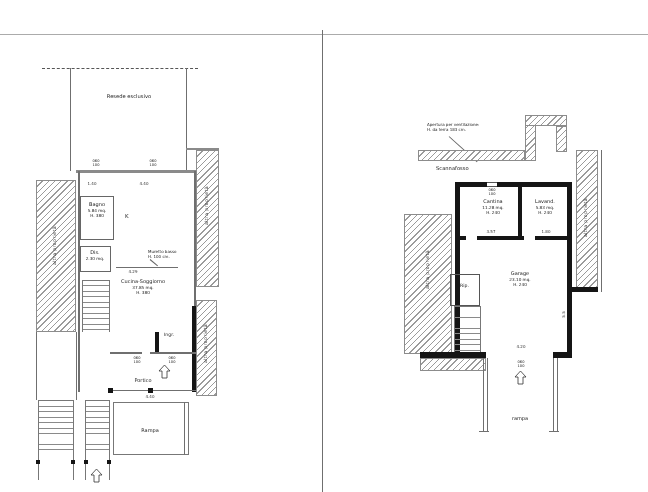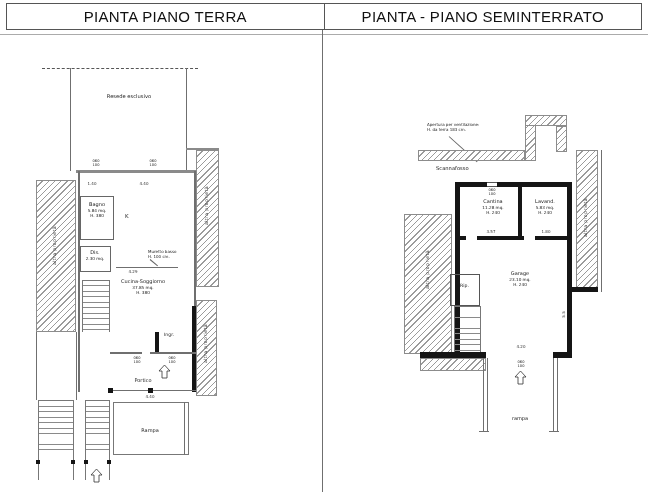--- a/index.html
+++ b/index.html
@@ -28,25 +28,20 @@
   .header{position:absolute;left:6px;top:3px;width:636px;height:27px;border:1px solid #555;display:flex;background:#fff}
   .hcell{flex:1;display:flex;align-items:center;justify-content:center;
          font-family:"Liberation Sans","DejaVu Sans",sans-serif;font-size:15px;color:#111;letter-spacing:.3px}
   .hdiv{width:1px;background:#555}
 </style>
 </head>
 <body>
 
 <div id="canvas">
 
-  <div class="header">
-    <div class="hcell">PIANTA PIANO TERRA</div>
-    <div class="hdiv"></div>
-    <div class="hcell">PIANTA - PIANO SEMINTERRATO</div>
-  </div>
   <div class="ln" style="left:0;top:34px;width:648px;height:1px;background:#ababab"></div>
   <div class="ln" style="left:322px;top:30px;width:1px;height:462px"></div>
 
   <div class="abs" style="left:0;top:0;width:324px;height:492px">
 
     <div class="lnd" style="left:42px;top:68px;width:156px"></div>
     <div class="ln" style="left:70px;top:68px;width:1px;height:103px"></div>
     <div class="ln" style="left:186px;top:68px;width:1px;height:103px"></div>
     <div class="lbl cx" style="left:129px;top:93px;font-size:5.2px">Resede esclusivo</div>
 

